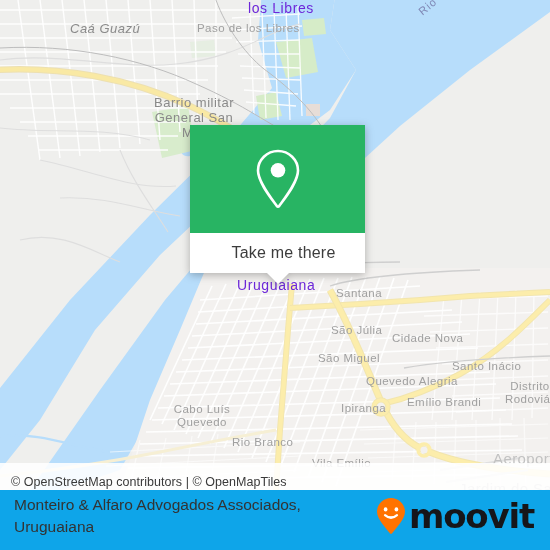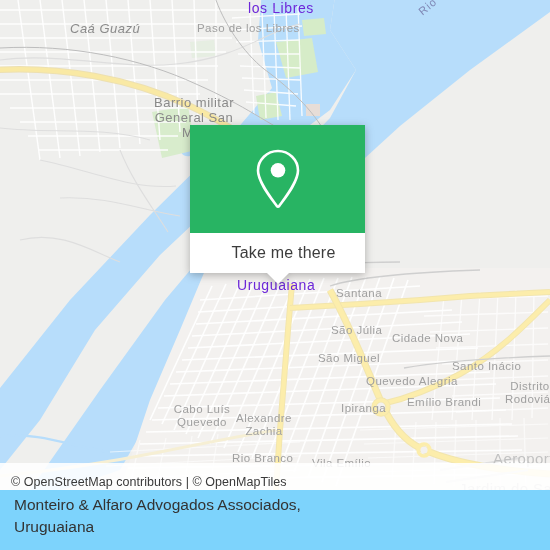--- a/index.html
+++ b/index.html
@@ -139,21 +139,21 @@
     margin-top: 11px;
   }
 
   
   #footer {
     position: absolute;
     left: 0;
     top: 490px;
     width: 550px;
     height: 60px;
-    background: #7dd3fc;
+    background: #0ea5e9;
     display: flex;
     align-items: center;
     justify-content: space-between;
     box-sizing: border-box;
     padding: 0 16px 8px 14px;
   }
   #footer-title {
     color: #333333;
     font-size: 15.5px;
     line-height: 1.42;
@@ -404,22 +404,21 @@
     <div class="map-label lbl-mid" style="left:336px; top:287px;">Santana</div>
     <div class="map-label lbl-mid" style="left:331px; top:324px;">São Júlia</div>
     <div class="map-label lbl-mid" style="left:392px; top:332px;">Cidade Nova</div>
     <div class="map-label lbl-mid" style="left:452px; top:360px;">Santo Inácio</div>
     <div class="map-label lbl-mid" style="left:272px; top:352px;margin-left:46px;">São Miguel</div>
     <div class="map-label lbl-mid" style="left:366px; top:375px;">Quevedo Alegria</div>
     <div class="map-label lbl-mid two-line" style="left:505px; top:380px; width:50px; white-space:normal;">Distrito Rodoviári</div>
     <div class="map-label lbl-mid" style="left:341px; top:402px;">Ipiranga</div>
     <div class="map-label lbl-mid" style="left:407px; top:396px;">Emílio Brandi</div>
     <div class="map-label lbl-mid two-line" style="left:165px; top:403px; width:74px; white-space:normal;">Cabo Luís Quevedo</div>
-    <div class="map-label lbl-mid two-line" style="left:228px; top:412px; width:72px; white-space:normal;">Alexandre Zachia</div>
-    <div class="map-label lbl-mid" style="left:232px; top:452px;">Rio Branco</div>
+    <div class="map-label lbl-mid" style="left:232px; top:436px;">Rio Branco</div>
     <div class="map-label lbl-mid" style="left:312px; top:457px;">Vila Emílio</div>
     <div class="map-label lbl-faint" style="left:461px; top:450px;">Aeroporto</div>
     <div class="map-label lbl-faint" style="left:427px; top:480px;">Jardim do Salso</div>
 
     <div id="popup">
       <div id="popup-green">
         <span id="popup-pin-icon">
           <svg width="48" height="62" viewBox="0 0 48 62" aria-hidden="true">
             <path d="M24 3 C13 3 4 11.8 4 22.6 C4 34 17 50 23 58.2 C23.5 58.9 24.5 58.9 25 58.2 C31 50 44 34 44 22.6 C44 11.8 35 3 24 3 Z" fill="none" stroke="#ffffff" stroke-width="2.6"></path>
             <circle cx="24" cy="22.3" r="7.3" fill="#ffffff"></circle>
@@ -432,15 +431,27 @@
       </div>
     </div>
 
     <div id="attribution">
       <span id="attribution-text">© OpenStreetMap contributors | © OpenMapTiles</span>
     </div>
   </div>
 
   <div id="footer">
     <div id="footer-title">Monteiro &amp; Alfaro Advogados Associados, Uruguaiana</div>
+    <div id="brand-logo">
+      <span id="brand-mark">
+        <svg width="30" height="38" viewBox="0 0 30 38" aria-hidden="true">
+          <path d="M15 1 C7.3 1 1 7.2 1 14.8 C1 22.6 10.8 31.9 13.9 36.3 C14.4 37 15.6 37 16.1 36.3 C19.2 31.9 29 22.6 29 14.8 C29 7.2 22.7 1 15 1 Z" fill="#ff7300"></path>
+          <ellipse cx="9.6" cy="12.4" rx="1.85" ry="2.15" fill="#ffffff"></ellipse>
+          <ellipse cx="20.4" cy="12.4" rx="1.85" ry="2.15" fill="#ffffff"></ellipse>
+          <path d="M9 18.4 C11.4 21.6 18.6 21.6 21 18.4 C18.6 19.6 11.4 19.6 9 18.4 Z" fill="#ffffff"></path>
+          <path d="M9 18.2 Q15 23.4 21 18.2" fill="none" stroke="#ffffff" stroke-width="2.2" stroke-linecap="round"></path>
+        </svg>
+      </span>
+      <span id="brand-wordmark">moovit</span>
+    </div>
   </div>
 
 </div>
 
 </body></html>

